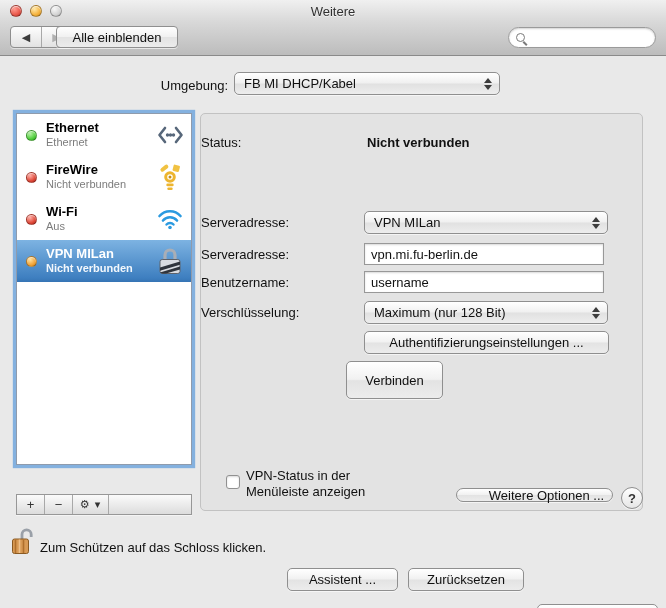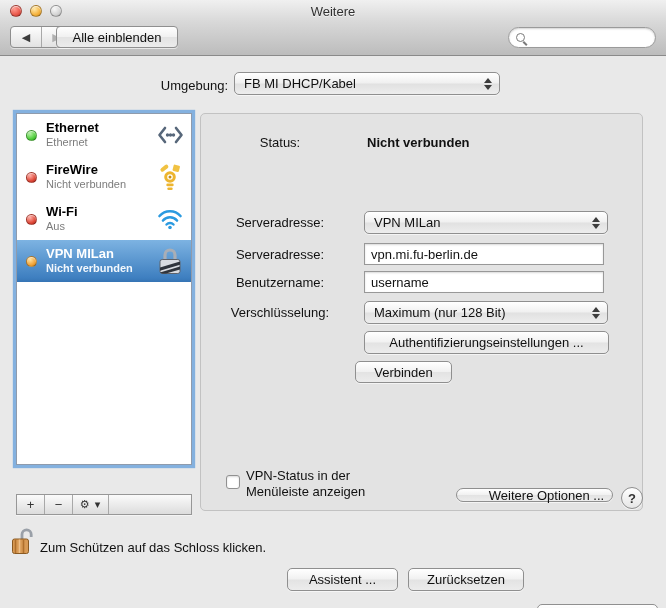--- a/index.html
+++ b/index.html
@@ -82,31 +82,31 @@
   .sidebar-footer { position:absolute; left:16px; top:494px; width:176px; height:21px;
     display:flex; border:1px solid #979797; background:linear-gradient(#fbfbfb, #dcdcdc);
     box-shadow:0 1px 0 rgba(255,255,255,.5); }
   .sf-btn { width:28px; height:100%; display:flex; align-items:center; justify-content:center;
     font-size:13px; color:#333; border-right:1px solid #a8a8a8; }
   .sf-btn.gear { width:36px; font-size:11px; letter-spacing:1px; }
 
   
   .panel { position:absolute; left:200px; top:113px; width:443px; height:398px;
     background:#e3e3e3; border:1px solid #c2c2c2; border-radius:5px; }
-  .flabel { position:absolute; width:158px; text-align:center; font-size:13px; color:#111; }
+  .flabel { position:absolute; width:158px; text-align:left; font-size:13px; color:#111; }
   .status-label { left:0; top:21px; }
   .status-value { position:absolute; left:166px; top:21px; font-size:13px; font-weight:bold; color:#111; }
 
   .field-input { position:absolute; left:163px; width:240px; height:22px;
     border:1px solid #989898; background:#fff; box-shadow:inset 0 1px 2px rgba(0,0,0,.15);
     font-size:13px; font-family:"Liberation Sans", sans-serif; padding:0 6px; color:#111; outline:none; }
   .panel .popup { left:163px; width:244px; }
 
   .auth-btn { position:absolute; left:163px; top:217px; width:245px; height:23px; border-radius:5px; }
-  .connect-btn { position:absolute; left:154px; top:247px; width:97px; height:22px; border-radius:5px; }
+  .connect-btn { position:absolute; left:145px; top:247px; width:97px; height:38px; border-radius:5px; }
 
   .chk { position:absolute; left:25px; top:361px; width:14px; height:14px; background:#fff;
     border:1px solid #919191; border-radius:3px; box-shadow:inset 0 1px 2px rgba(0,0,0,.15); }
   .chk-label { position:absolute; left:45px; top:354px; font-size:13px; color:#111; line-height:1.25; }
 
   .more-btn { position:absolute; left:255px; top:374px; width:157px; height:14px; border-radius:9px;padding-left:24px; }
   .help-btn { position:absolute; left:420px; top:373px; width:22px; height:22px; border-radius:50%;
     border:1px solid #8f8f8f; background:linear-gradient(#ffffff, #e6e6e6);
     display:flex; align-items:center; justify-content:center;
     font-size:13px; font-weight:bold; color:#333; box-shadow:0 1px 0 rgba(255,255,255,.6); }

